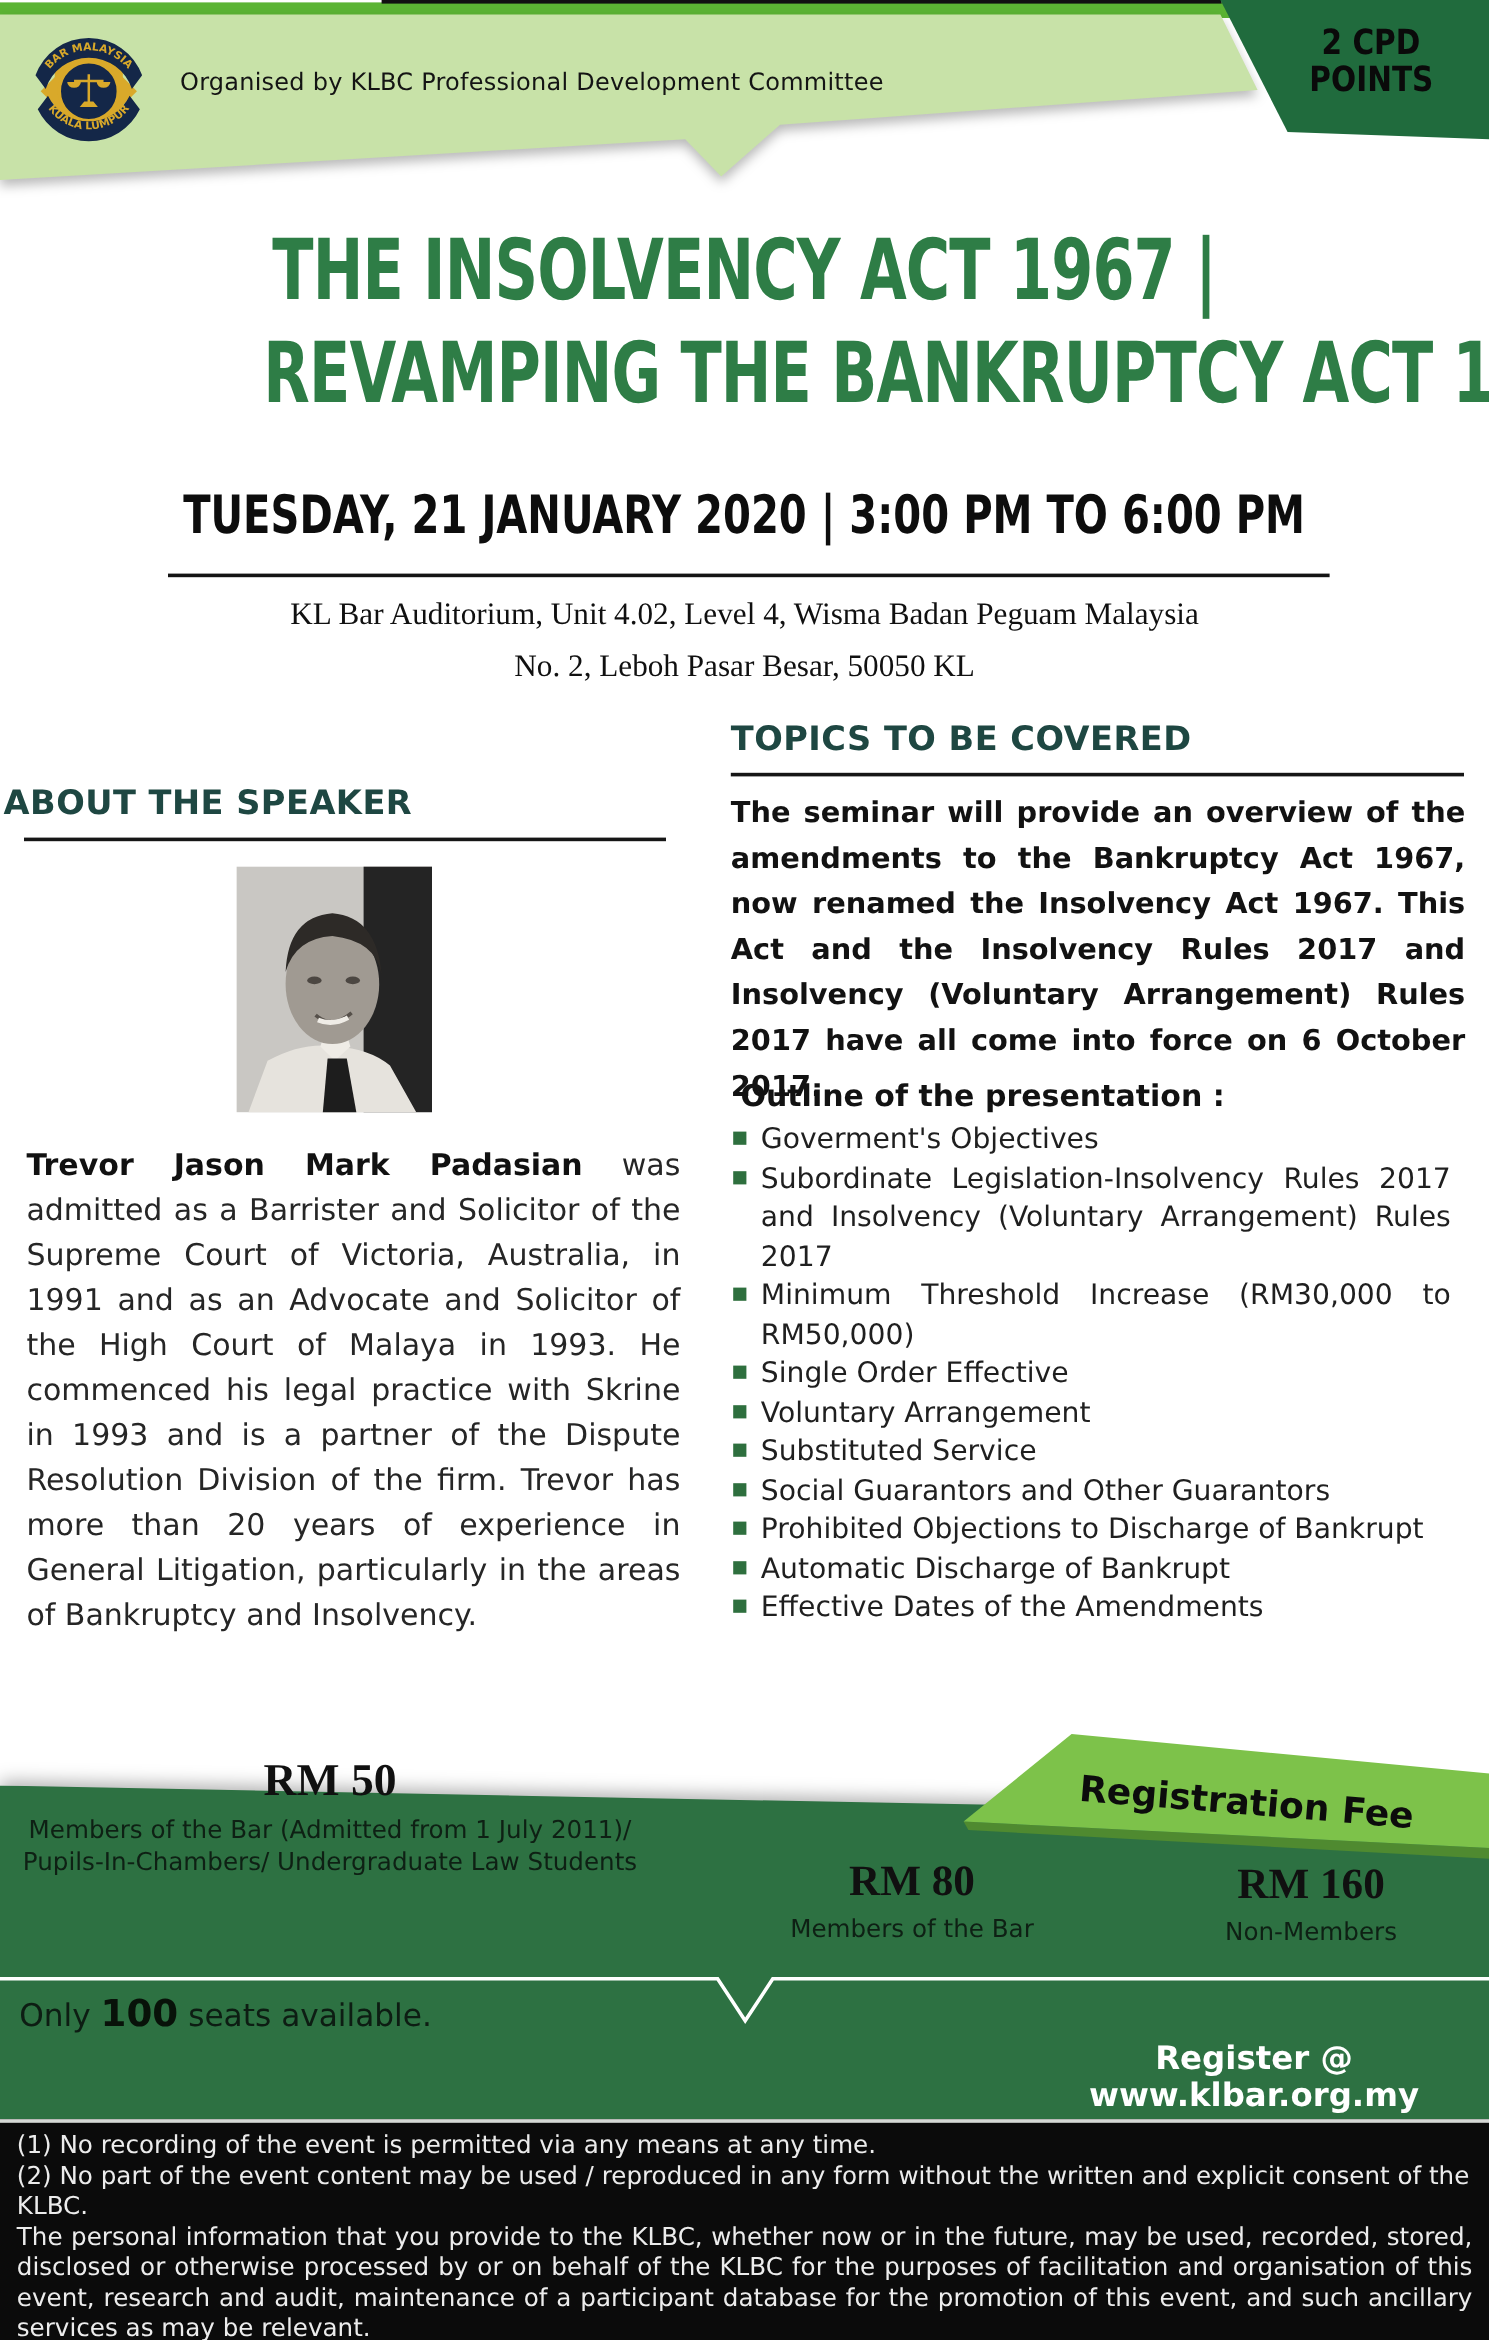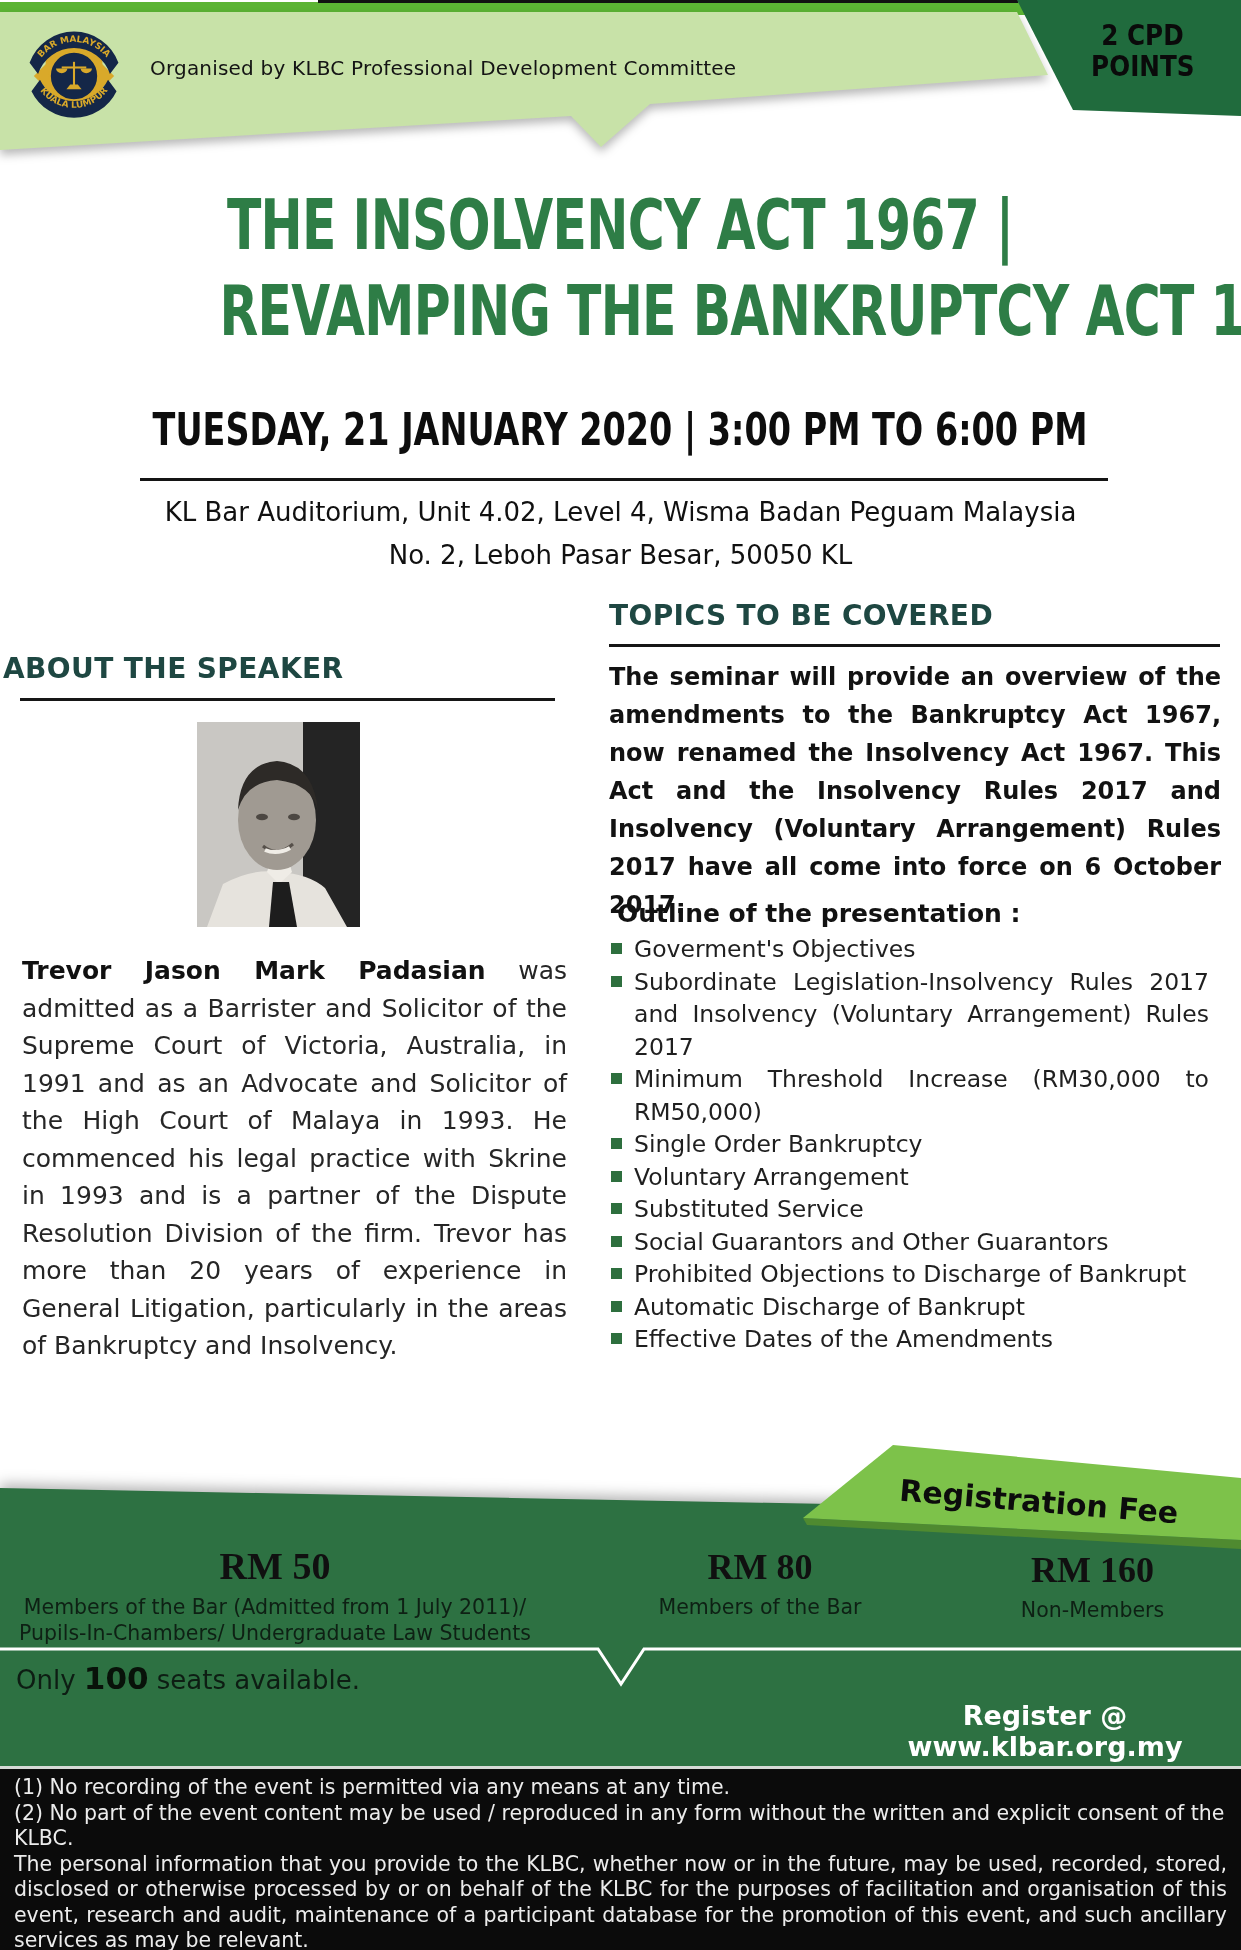--- a/index.html
+++ b/index.html
@@ -19,21 +19,21 @@
 
   
   .title{position:absolute;left:0;width:1241px;text-align:center;color:#2e7d46;
          font-weight:bold;font-size:70px;line-height:86px;}
   .title .cond{display:inline-block;transform:scaleX(.72);white-space:nowrap;letter-spacing:-1px;}
   .t1{top:182px;} .t2{top:268px;}
   .date{position:absolute;left:0;top:405px;width:1241px;text-align:center;color:#0d0d0d;
         font-weight:bold;font-size:44px;line-height:50px;}
   .date .cond-date{display:inline-block;transform:scaleX(.76);white-space:nowrap;}
   .divider{position:absolute;left:140px;top:478px;width:968px;height:3px;background:#141414;}
-  .venue{position:absolute;left:0;width:1241px;text-align:center;font-size:26px;color:#101010;}
+  .venue{position:absolute;left:0;width:1241px;text-align:center;font-size:26px;color:#101010;font-family:Liberation Serif, serif;}
   .v1{top:497px;} .v2{top:540px;}
 
   
   .sec-head{position:absolute;font-weight:bold;font-size:28px;color:#1e4742;letter-spacing:.4px;}
   .about-h{left:3px;top:652px;}
   .topics-h{left:609px;top:599px;}
   .underline{position:absolute;height:3px;background:#161616;}
   .about-u{left:20px;top:698px;width:535px;}
   .topics-u{left:609px;top:644px;width:611px;}
 
@@ -56,21 +56,21 @@
   .band-wrap{position:absolute;left:0;top:1480px;width:1241px;height:286px;
              filter:drop-shadow(0 -4px 7px rgba(0,0,0,.30));}
   .band{width:100%;height:100%;background:#2d7142;
         clip-path:polygon(0 8px,1241px 32px,1241px 286px,0 286px);}
   .reg-ribbon-svg{position:absolute;left:780px;top:1430px;}
   .notch-svg{position:absolute;left:0;top:1636px;}
 
   .fee-tier{position:absolute;text-align:center;}
   .fee-amount{font-family:"Liberation Serif",serif;font-weight:bold;color:#101010;}
   .fee-desc{font-size:20.5px;line-height:26px;color:#0e2014;white-space:pre-line;margin-top:6px;}
-  .fee1{left:15px;top:1544px;width:520px;} .fee1 .fee-amount{font-size:38px;}
+  .fee1{left:15px;top:1462px;width:520px;} .fee1 .fee-amount{font-size:38px;}
   .fee2{left:570px;top:1546px;width:380px;} .fee2 .fee-amount{font-size:36px;}
   .fee3{left:950px;top:1549px;width:285px;} .fee3 .fee-amount{font-size:36px;}
 
   .seats-line1{position:absolute;left:16px;top:1660px;font-size:26px;color:#0d1d13;}
   .seats-line1 b{font-size:31px;color:#081209;}
   .seats-note{position:absolute;left:16px;top:1696px;width:805px;font-size:24px;
               line-height:31px;color:#0d1d13;}
   .register-cta{position:absolute;left:855px;top:1700px;width:380px;text-align:center;
                 font-size:27px;font-weight:bold;color:#ffffff;}
 
@@ -175,21 +175,21 @@
         <span class="t">Subordinate Legislation-Insolvency Rules 2017 and Insolvency (Voluntary Arrangement) Rules 2017</span>
       </div>
 
       <div class="topic-item">
         <span class="sq"></span>
         <span class="t">Minimum Threshold Increase (RM30,000 to RM50,000)</span>
       </div>
 
       <div class="topic-item">
         <span class="sq"></span>
-        <span class="t">Single Order Bankruptcy</span>
+        <span class="t">Single Order Effective</span>
       </div>
 
       <div class="topic-item">
         <span class="sq"></span>
         <span class="t">Voluntary Arrangement</span>
       </div>
 
       <div class="topic-item">
         <span class="sq"></span>
         <span class="t">Substituted Service</span>

